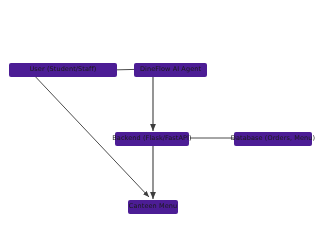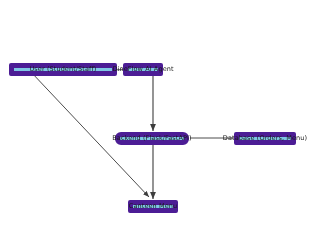--- a/index.html
+++ b/index.html
@@ -18,21 +18,21 @@
   #edges {
     position: absolute;
     left: 0;
     top: 0;
     width: 333px;
     height: 222px;
   }
   .node {
     position: absolute;
     box-sizing: border-box;
-    border: 5px solid #4c1d95;
+    border: 7px solid #4c1d95;
     border-radius: 2px;
     background: #7ec6e4;
     color: #1a1a1a;
     font-size: 6.5px;
     line-height: 1;
     letter-spacing: 0.1px;
     display: flex;
     align-items: center;
     justify-content: center;
     white-space: nowrap;
@@ -73,29 +73,29 @@
 
     <line x1="153" y1="145" x2="153" y2="199" stroke="#4d4d4d" stroke-width="1.2" marker-end="url(#arrow)"></line>
 
     <line x1="31" y1="72" x2="149" y2="197" stroke="#4d4d4d" stroke-width="1" marker-end="url(#arrow)"></line>
   </svg>
 
   <div class="node" style="left:9px; top:62.5px; width:108px; height:13px;">
     <span>User (Student/Staff)</span>
   </div>
 
-  <div class="node" style="left:123px; top:62.5px; width:40px; height:13px;">
+  <div class="node" style="left:134px; top:62.5px; width:73px; height:13px;">
     <span>DineFlow AI Agent</span>
   </div>
 
-  <div class="node" style="left:115px; top:131.5px; width:74px; height:13px;border-radius:6px;">
+  <div class="node" style="left:115px; top:131.5px; width:74px; height:13px;">
     <span>Backend (Flask/FastAPI)</span>
   </div>
 
-  <div class="node" style="left:234px; top:131.5px; width:62px; height:13px;">
+  <div class="node" style="left:234px; top:131.5px; width:78px; height:13px;">
     <span>Database (Orders, Menu)</span>
   </div>
 
   <div class="node" style="left:128px; top:199.5px; width:50px; height:13px;">
     <span>Canteen Menu</span>
   </div>
 
 </div>
 
 </body></html>

